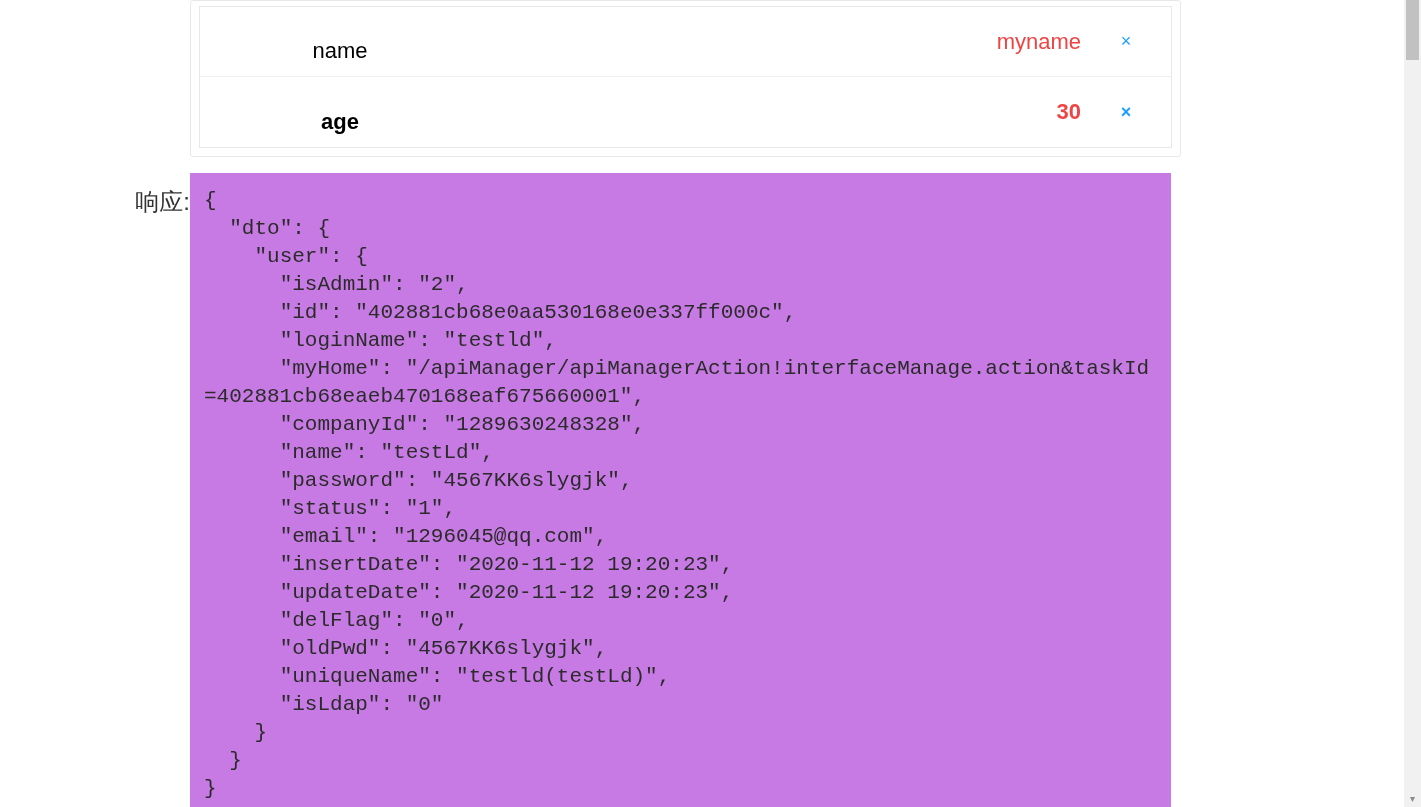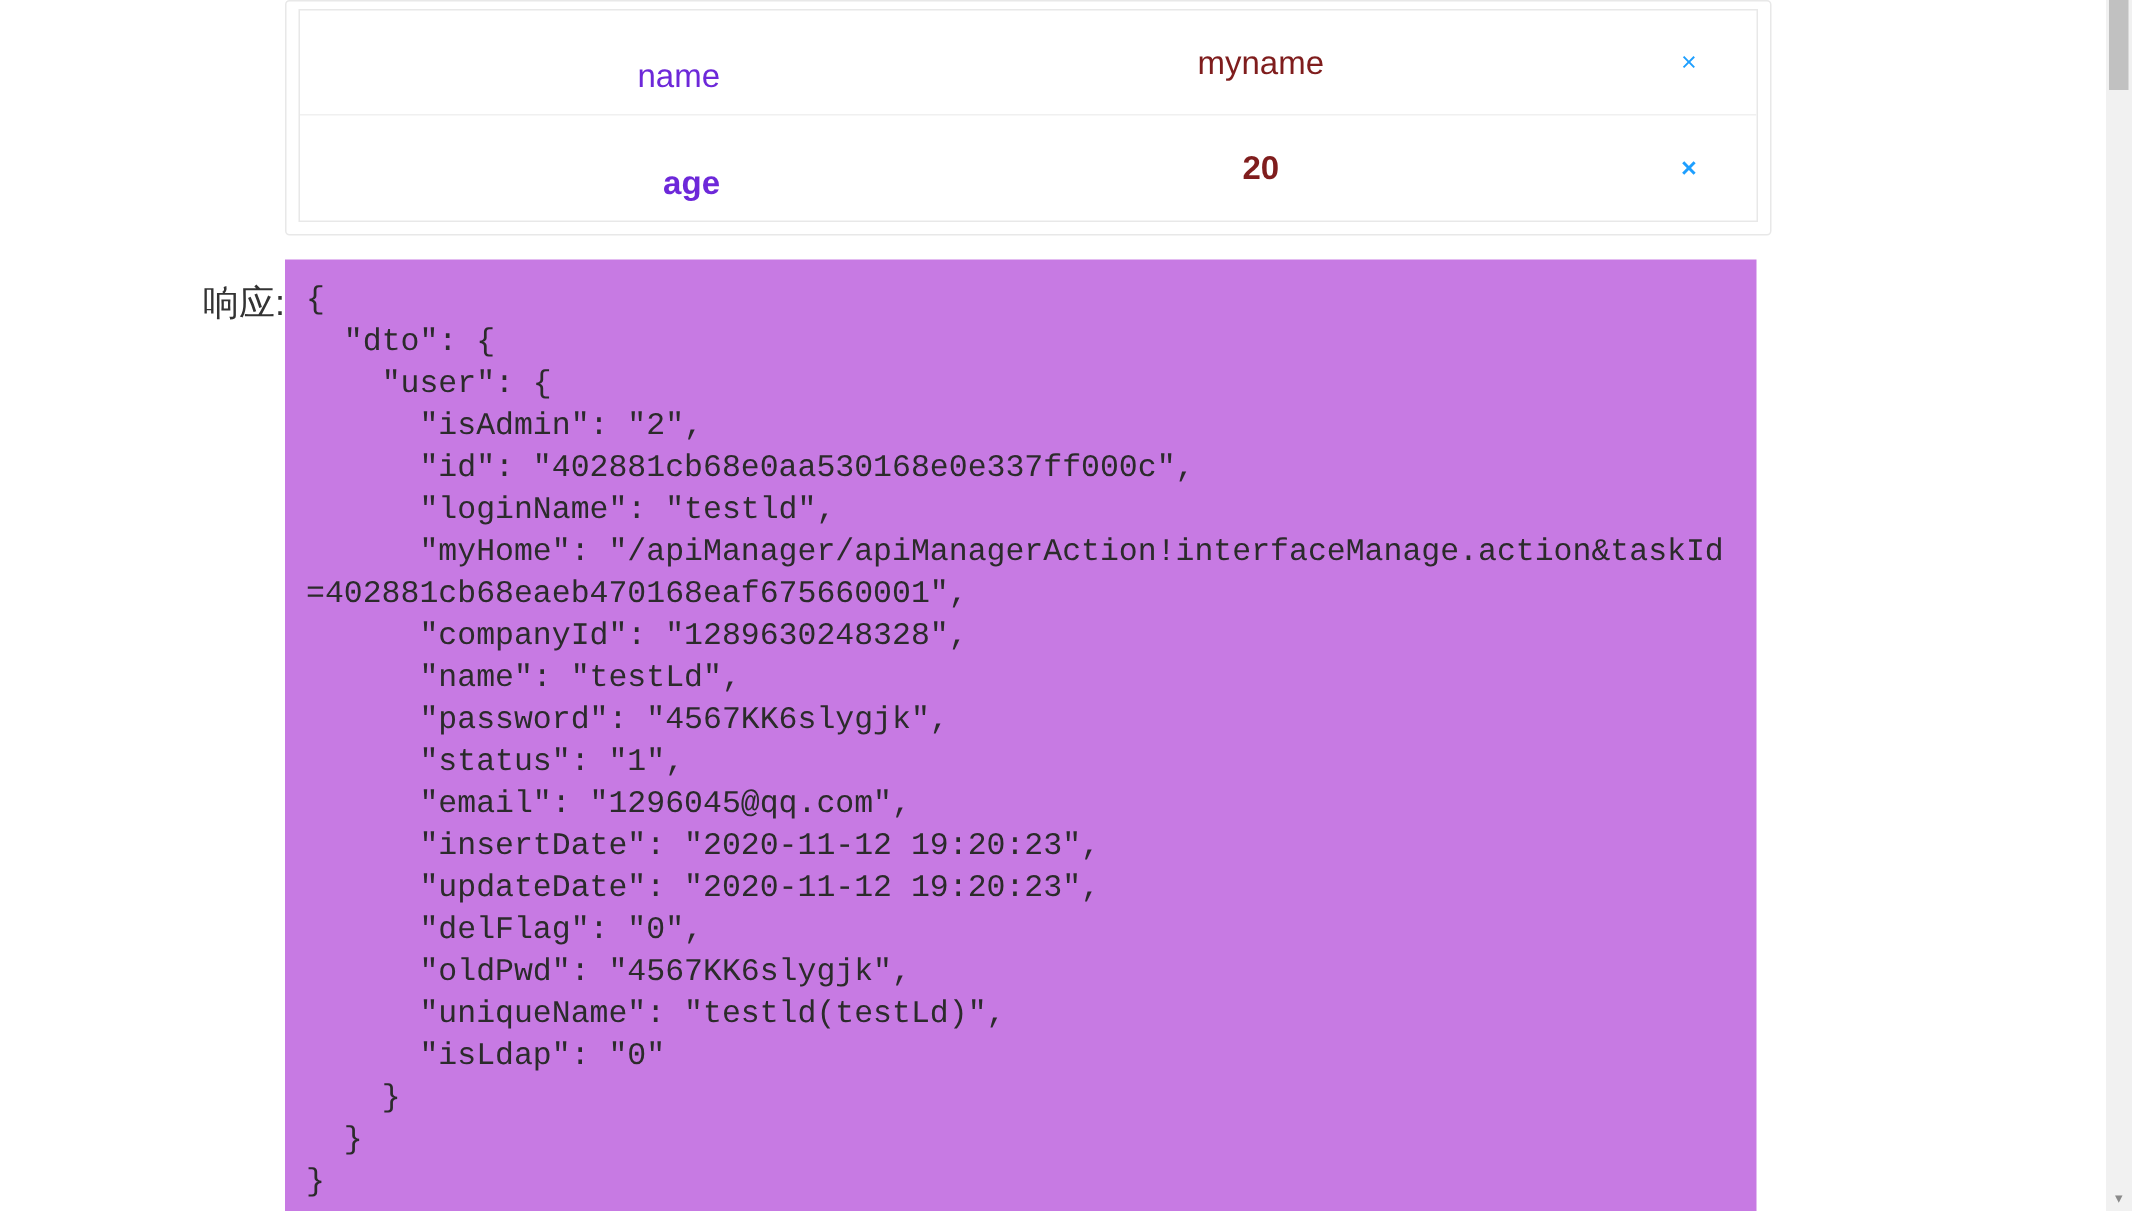--- a/index.html
+++ b/index.html
@@ -39,30 +39,30 @@
   align-items: center;
   height: 70px;
   border-bottom: 1px solid #f0f0f0;
 }
 .param-row:last-child {
   border-bottom: none;
   font-weight: bold;
 }
 .param-key {
   width: 280px;
-  text-align: right;
+  text-align: center;
   font-size: 22px;
-  color: #6d28d9;
+  color: #000000;
   margin-top: 19px;
 }
 .param-value {
   flex: 1;
-  text-align: center;
+  text-align: right;
   font-size: 22px;
-  color: #7f1d1d;
+  color: #ef4444;
   padding-left: 120px;
 }
 .param-delete {
   width: 90px;
   text-align: center;
   color: #1e9fff;
   font-size: 18px;
   cursor: pointer;
 }
 .response-section {
@@ -132,21 +132,21 @@
         <div class="param-row">
           <div class="param-key">name</div>
           <div class="param-value">myname</div>
           <div class="param-delete">
             <span>×</span>
           </div>
         </div>
 
         <div class="param-row">
           <div class="param-key">age</div>
-          <div class="param-value">20</div>
+          <div class="param-value">30</div>
           <div class="param-delete">
             <span>×</span>
           </div>
         </div>
 
       </div>
     </div>
 
     <div class="response-section">
       <div class="response-label">响应:</div>

